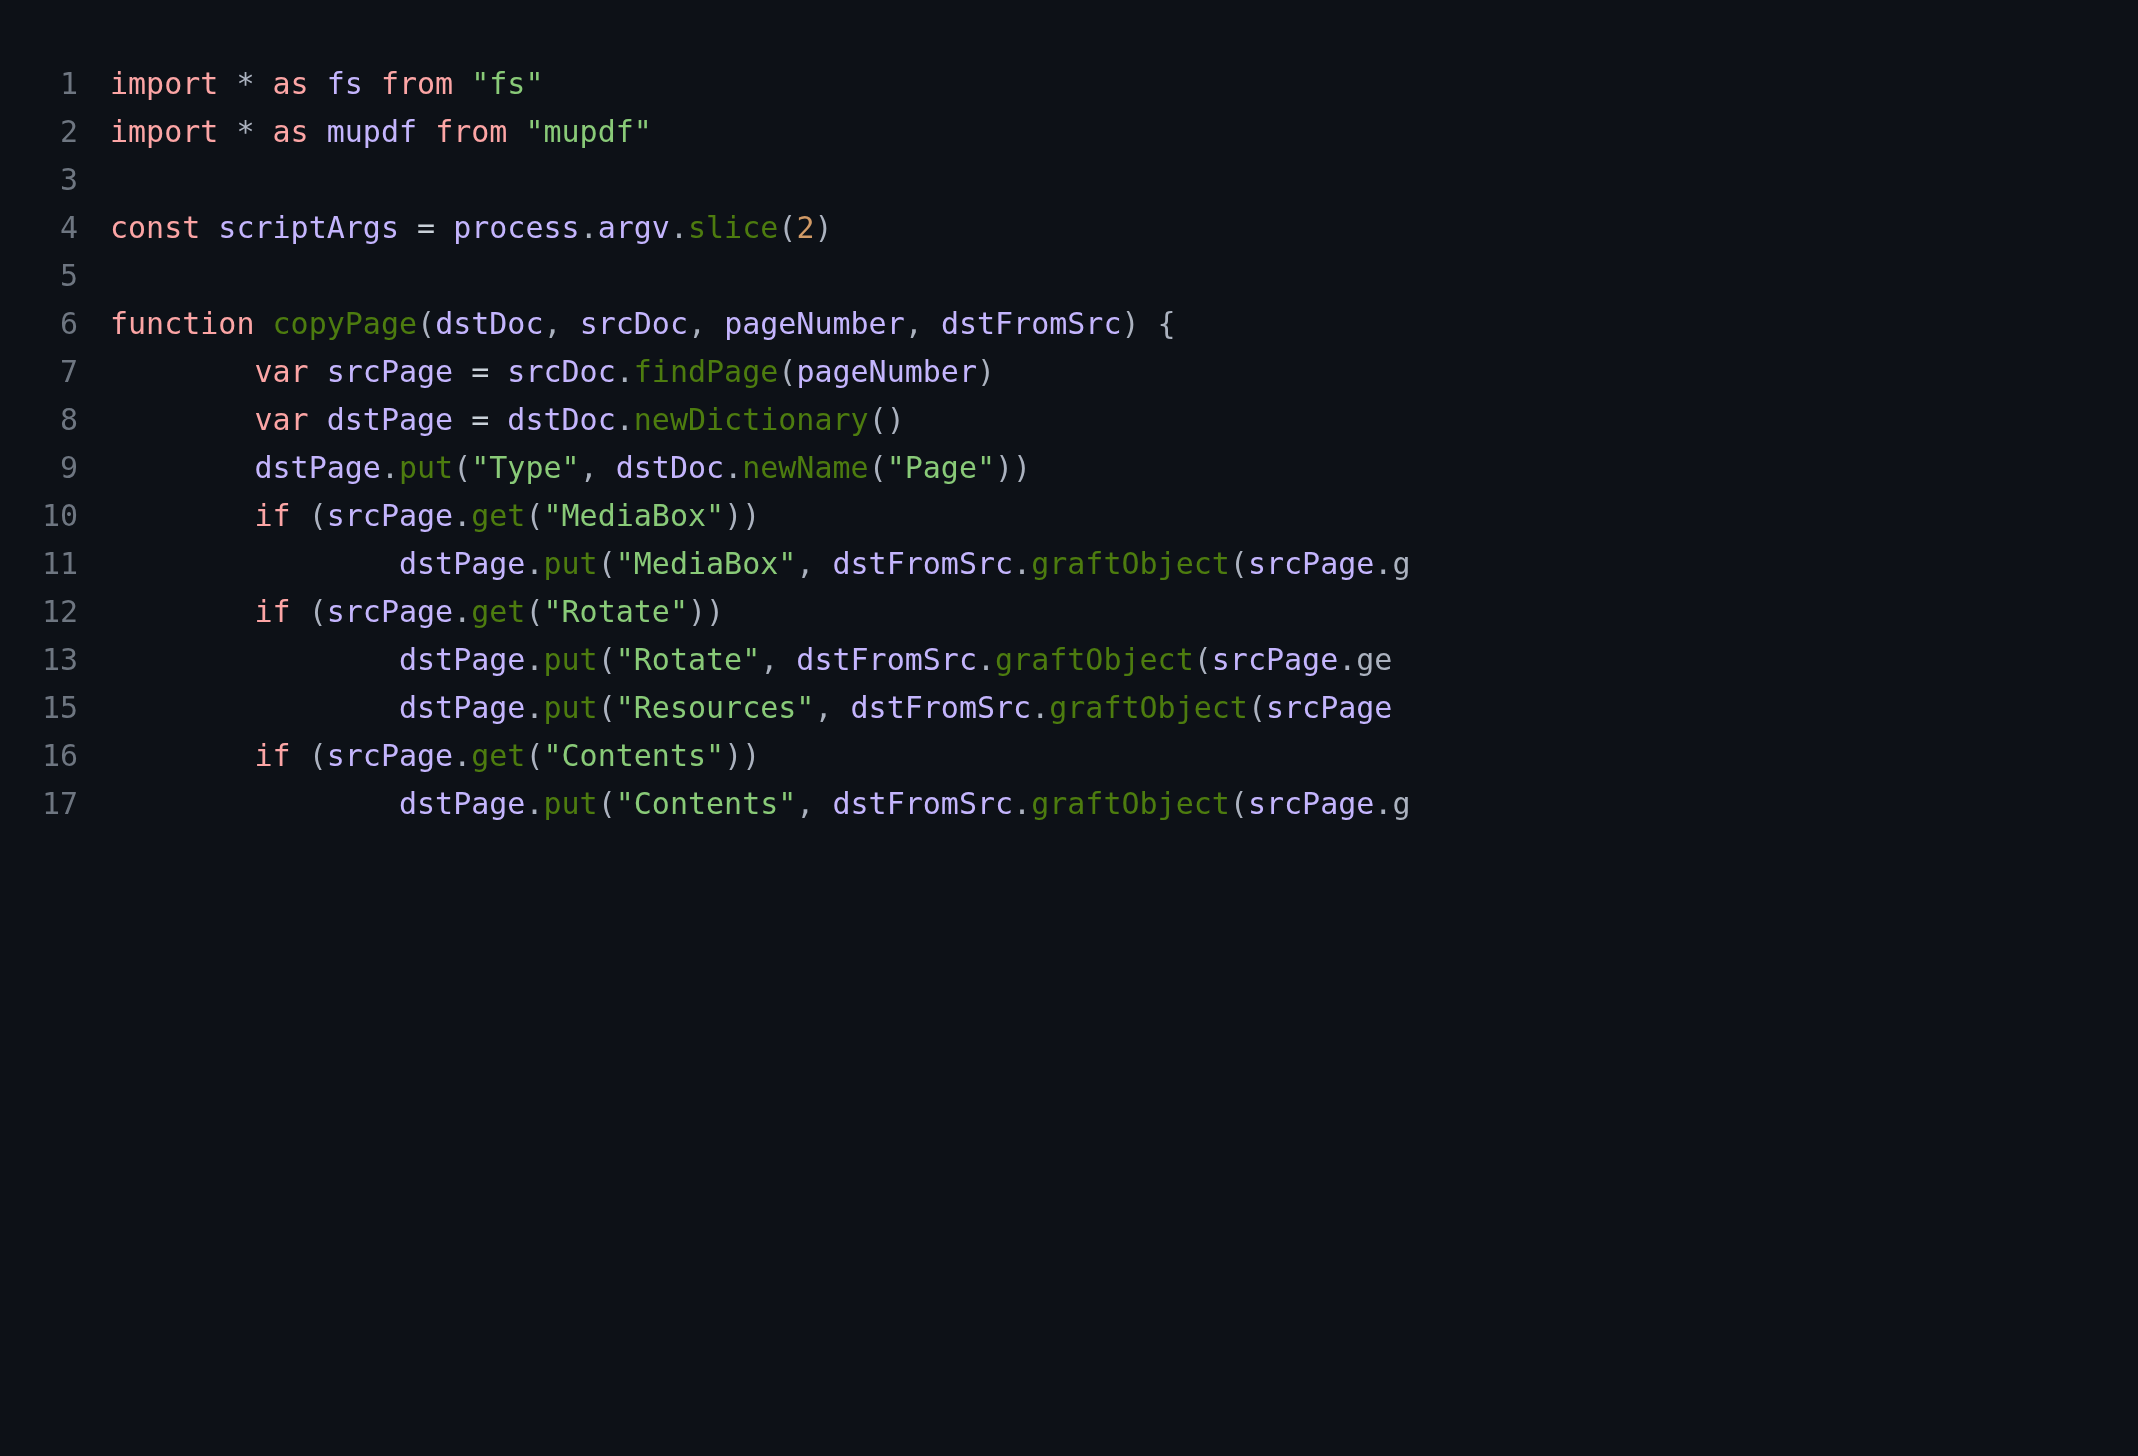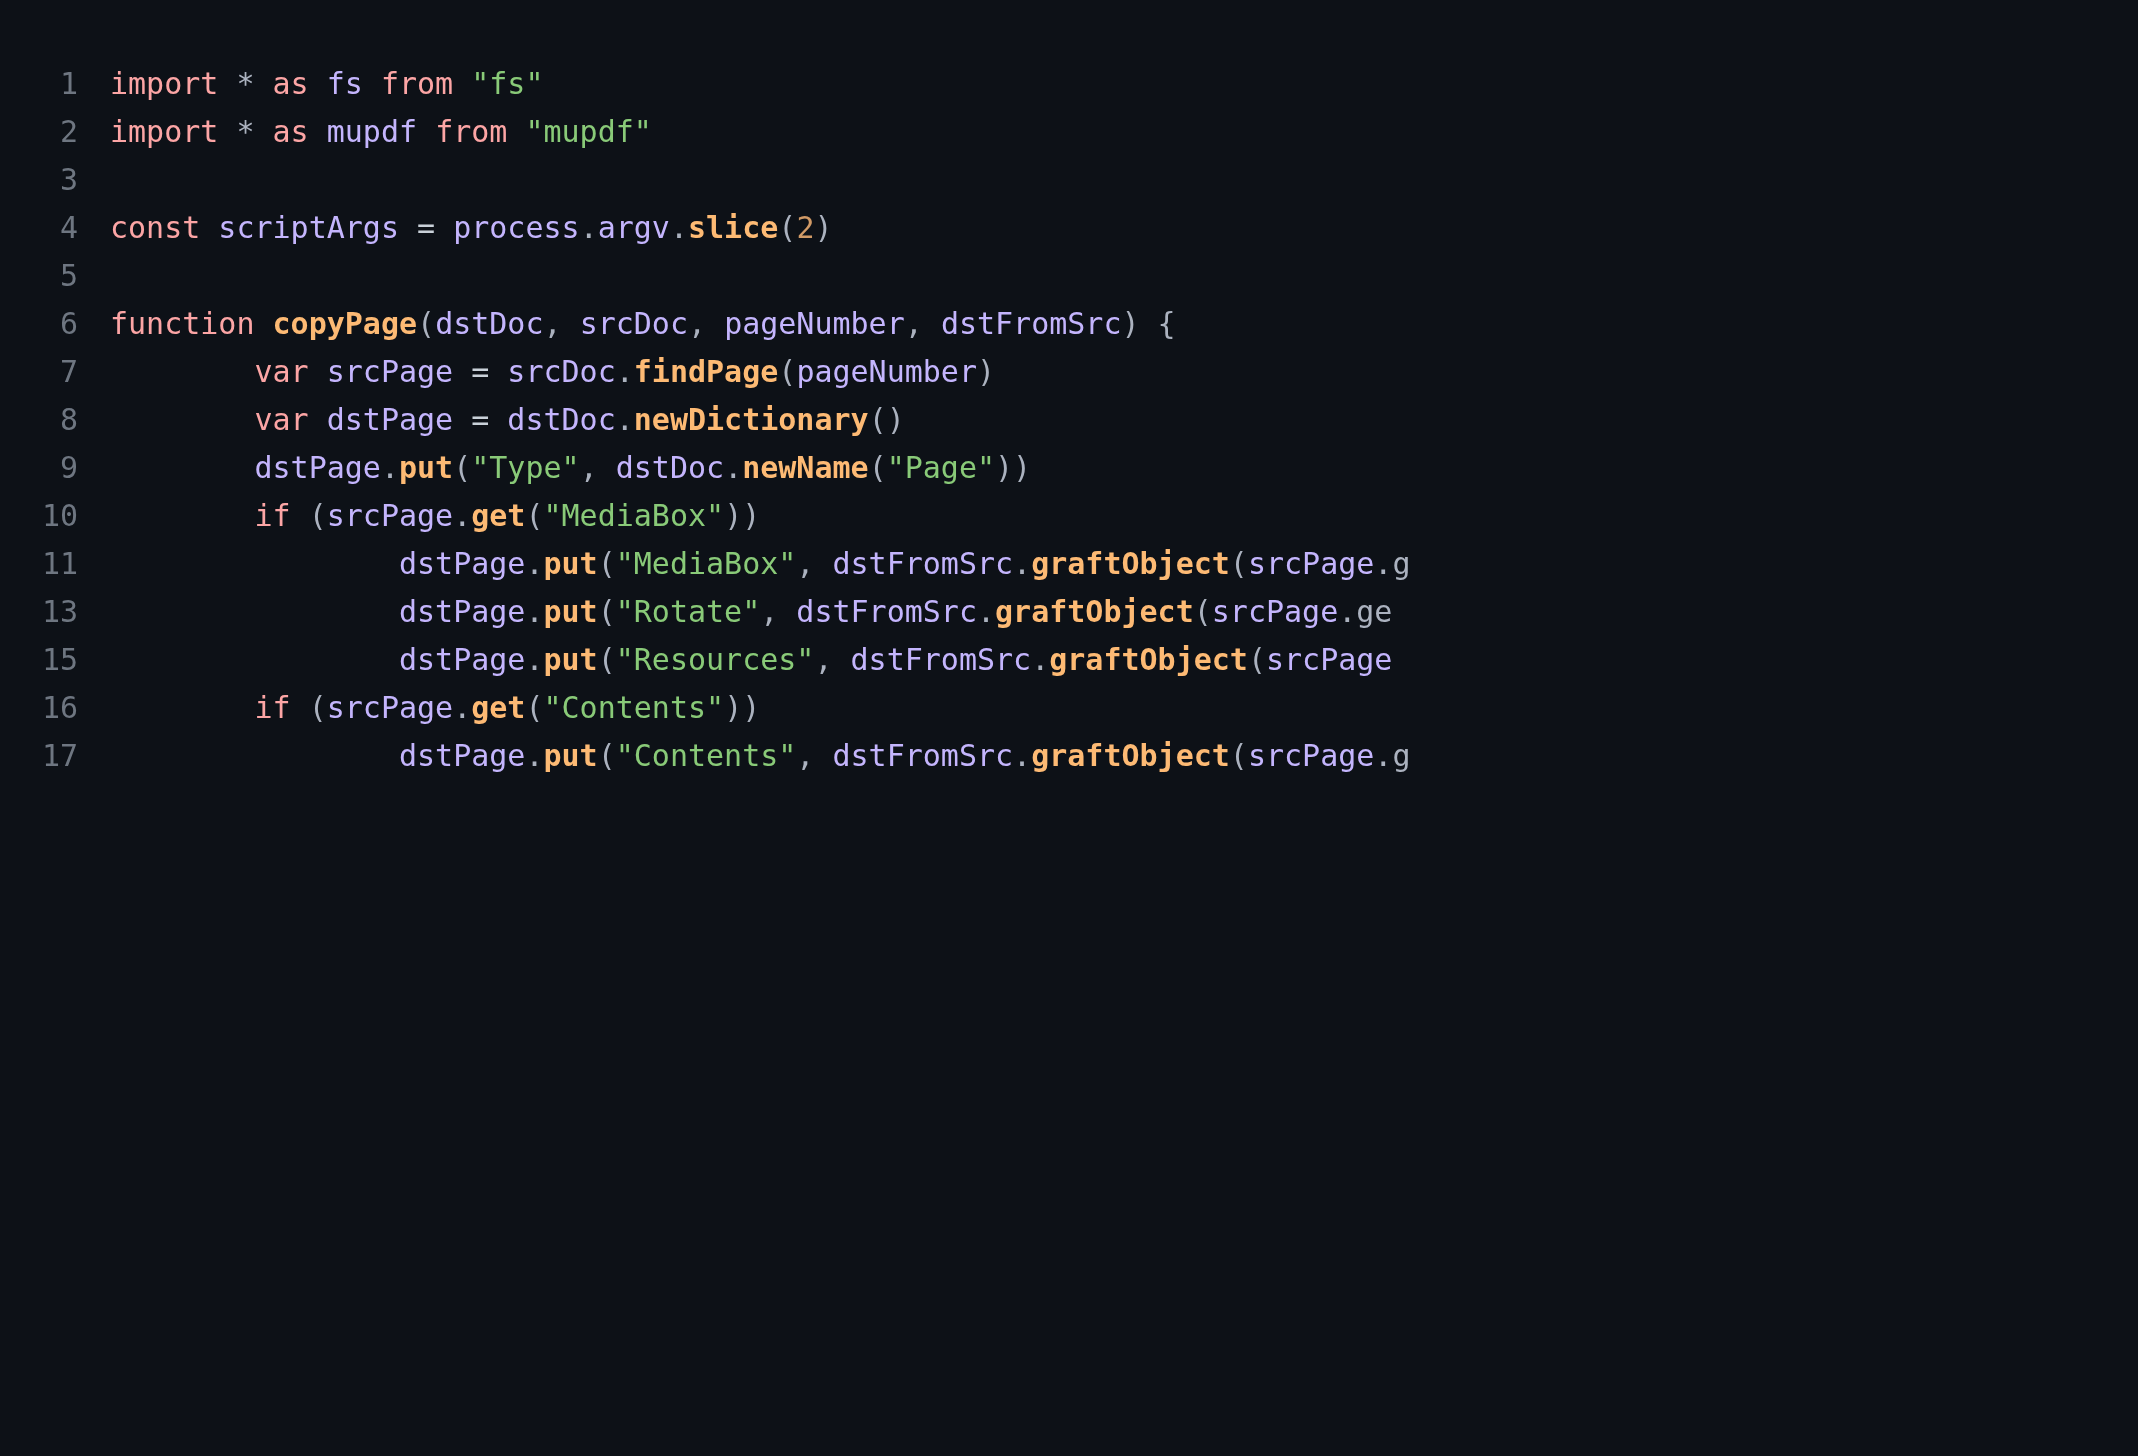--- a/index.html
+++ b/index.html
@@ -32,21 +32,21 @@
     color: #6e7681;
     user-select: none;
     flex-shrink: 0;
   }
   .code {
     flex: 1;
     white-space: pre;
     overflow: hidden;
   }
   .kw { color: #fca5a5; }
-  .fn { color: #fdba74; font-weight: bold; }
+  .fn { color: #4d7c0f; }
   .str { color: #89ca78; }
   .num { color: #d19a66; }
   .ident { color: #c4b5fd; }
   .punct { color: #abb2bf; }
   .op { color: #c9d1d9; }
 </style>
 </head>
 <body>
 
 <div class="editor" id="editor">
@@ -54,17 +54,18 @@
     <div class="line"><div class="gutter">2</div><div class="code"><span class="kw">import</span><span class="punct"> * </span><span class="kw">as</span><span class="ident"> mupdf </span><span class="kw">from</span><span class="punct"> </span><span class="str">"mupdf"</span></div></div>
     <div class="line"><div class="gutter">3</div><div class="code"><span class="punct"></span></div></div>
     <div class="line"><div class="gutter">4</div><div class="code"><span class="kw">const</span><span class="ident"> scriptArgs </span><span class="op">=</span><span class="ident"> process</span><span class="punct">.</span><span class="ident">argv</span><span class="punct">.</span><span class="fn">slice</span><span class="punct">(</span><span class="num">2</span><span class="punct">)</span></div></div>
     <div class="line"><div class="gutter">5</div><div class="code"><span class="punct"></span></div></div>
     <div class="line"><div class="gutter">6</div><div class="code"><span class="kw">function</span><span class="punct"> </span><span class="fn">copyPage</span><span class="punct">(</span><span class="ident">dstDoc</span><span class="punct">, </span><span class="ident">srcDoc</span><span class="punct">, </span><span class="ident">pageNumber</span><span class="punct">, </span><span class="ident">dstFromSrc</span><span class="punct">) {</span></div></div>
     <div class="line"><div class="gutter">7</div><div class="code"><span class="punct">        </span><span class="kw">var</span><span class="ident"> srcPage </span><span class="op">=</span><span class="ident"> srcDoc</span><span class="punct">.</span><span class="fn">findPage</span><span class="punct">(</span><span class="ident">pageNumber</span><span class="punct">)</span></div></div>
     <div class="line"><div class="gutter">8</div><div class="code"><span class="punct">        </span><span class="kw">var</span><span class="ident"> dstPage </span><span class="op">=</span><span class="ident"> dstDoc</span><span class="punct">.</span><span class="fn">newDictionary</span><span class="punct">()</span></div></div>
     <div class="line"><div class="gutter">9</div><div class="code"><span class="punct">        </span><span class="ident">dstPage</span><span class="punct">.</span><span class="fn">put</span><span class="punct">(</span><span class="str">"Type"</span><span class="punct">, </span><span class="ident">dstDoc</span><span class="punct">.</span><span class="fn">newName</span><span class="punct">(</span><span class="str">"Page"</span><span class="punct">))</span></div></div>
     <div class="line"><div class="gutter">10</div><div class="code"><span class="punct">        </span><span class="kw">if</span><span class="punct"> (</span><span class="ident">srcPage</span><span class="punct">.</span><span class="fn">get</span><span class="punct">(</span><span class="str">"MediaBox"</span><span class="punct">))</span></div></div>
     <div class="line"><div class="gutter">11</div><div class="code"><span class="punct">                </span><span class="ident">dstPage</span><span class="punct">.</span><span class="fn">put</span><span class="punct">(</span><span class="str">"MediaBox"</span><span class="punct">, </span><span class="ident">dstFromSrc</span><span class="punct">.</span><span class="fn">graftObject</span><span class="punct">(</span><span class="ident">srcPage</span><span class="punct">.g</span></div></div>
+    <div class="line"><div class="gutter">12</div><div class="code"><span class="punct">        </span><span class="kw">if</span><span class="punct"> (</span><span class="ident">srcPage</span><span class="punct">.</span><span class="fn">get</span><span class="punct">(</span><span class="str">"Rotate"</span><span class="punct">))</span></div></div>
     <div class="line"><div class="gutter">13</div><div class="code"><span class="punct">                </span><span class="ident">dstPage</span><span class="punct">.</span><span class="fn">put</span><span class="punct">(</span><span class="str">"Rotate"</span><span class="punct">, </span><span class="ident">dstFromSrc</span><span class="punct">.</span><span class="fn">graftObject</span><span class="punct">(</span><span class="ident">srcPage</span><span class="punct">.ge</span></div></div>
     <div class="line"><div class="gutter">15</div><div class="code"><span class="punct">                </span><span class="ident">dstPage</span><span class="punct">.</span><span class="fn">put</span><span class="punct">(</span><span class="str">"Resources"</span><span class="punct">, </span><span class="ident">dstFromSrc</span><span class="punct">.</span><span class="fn">graftObject</span><span class="punct">(</span><span class="ident">srcPage</span></div></div>
     <div class="line"><div class="gutter">16</div><div class="code"><span class="punct">        </span><span class="kw">if</span><span class="punct"> (</span><span class="ident">srcPage</span><span class="punct">.</span><span class="fn">get</span><span class="punct">(</span><span class="str">"Contents"</span><span class="punct">))</span></div></div>
     <div class="line"><div class="gutter">17</div><div class="code"><span class="punct">                </span><span class="ident">dstPage</span><span class="punct">.</span><span class="fn">put</span><span class="punct">(</span><span class="str">"Contents"</span><span class="punct">, </span><span class="ident">dstFromSrc</span><span class="punct">.</span><span class="fn">graftObject</span><span class="punct">(</span><span class="ident">srcPage</span><span class="punct">.g</span></div></div>
   </div>
 
 </body></html>

